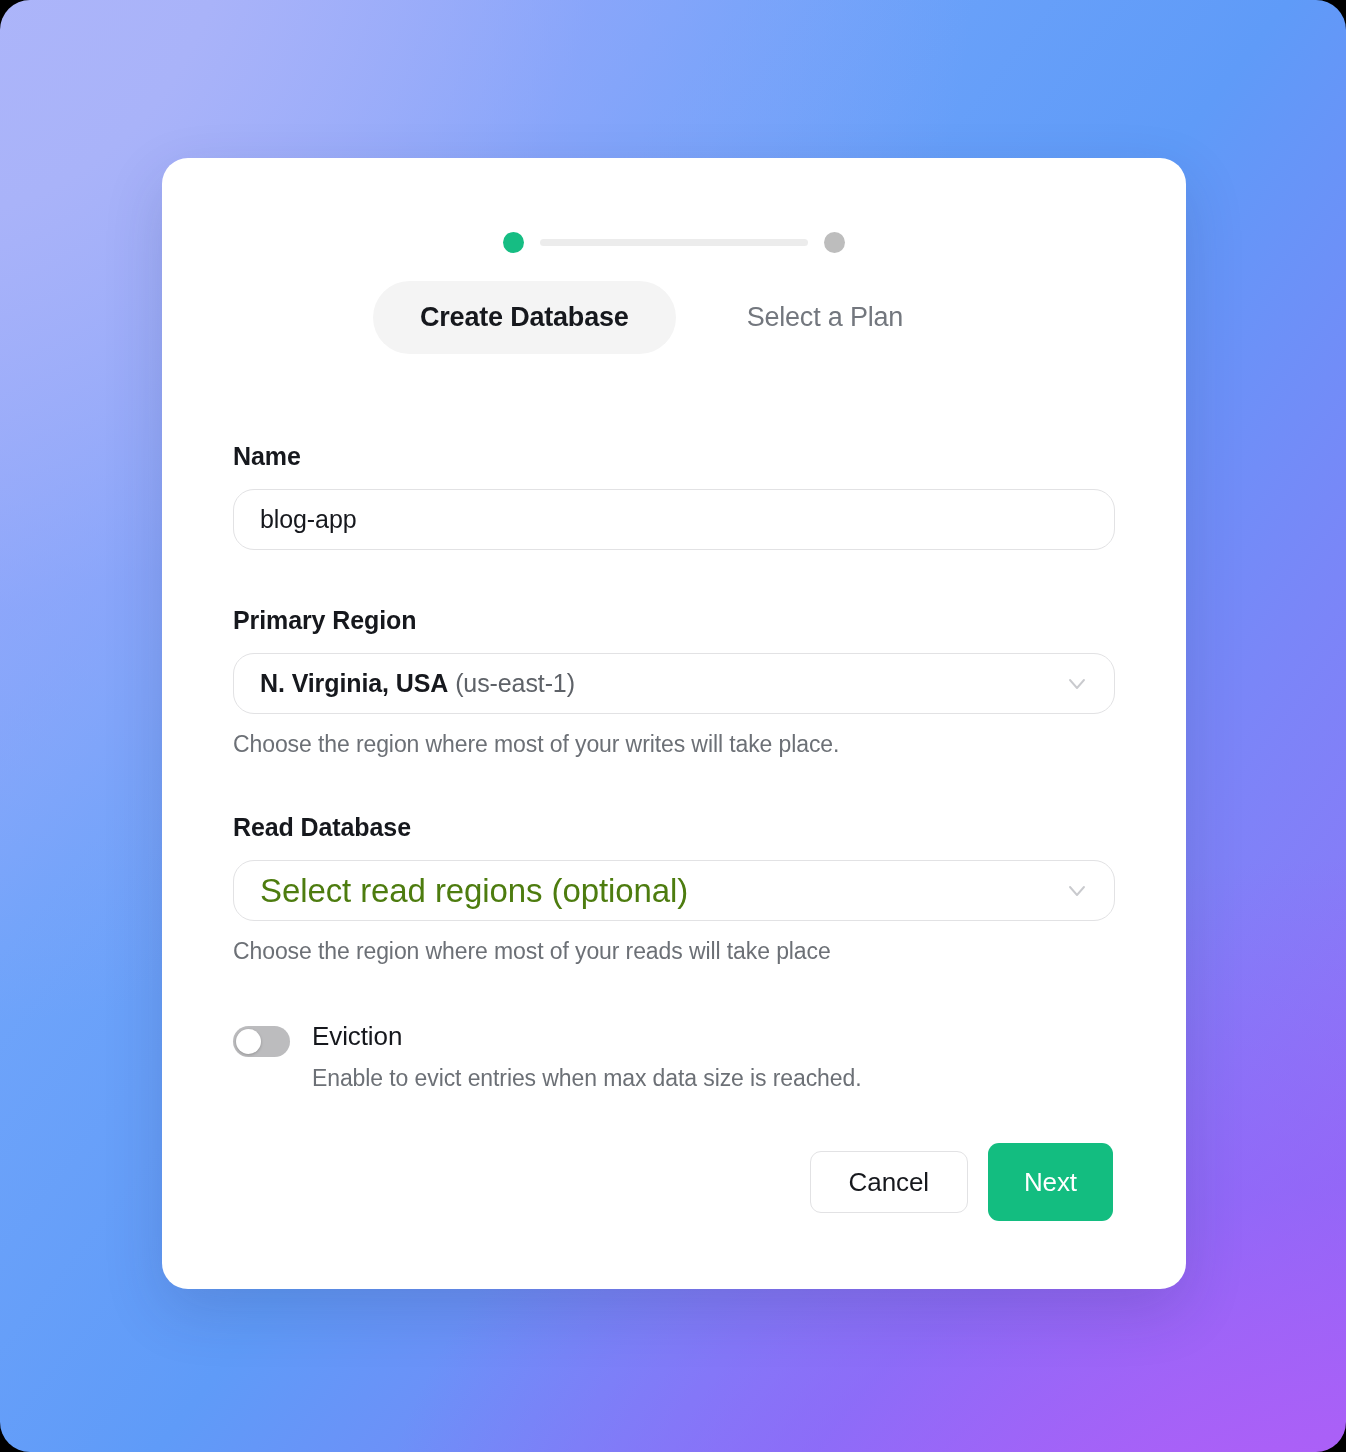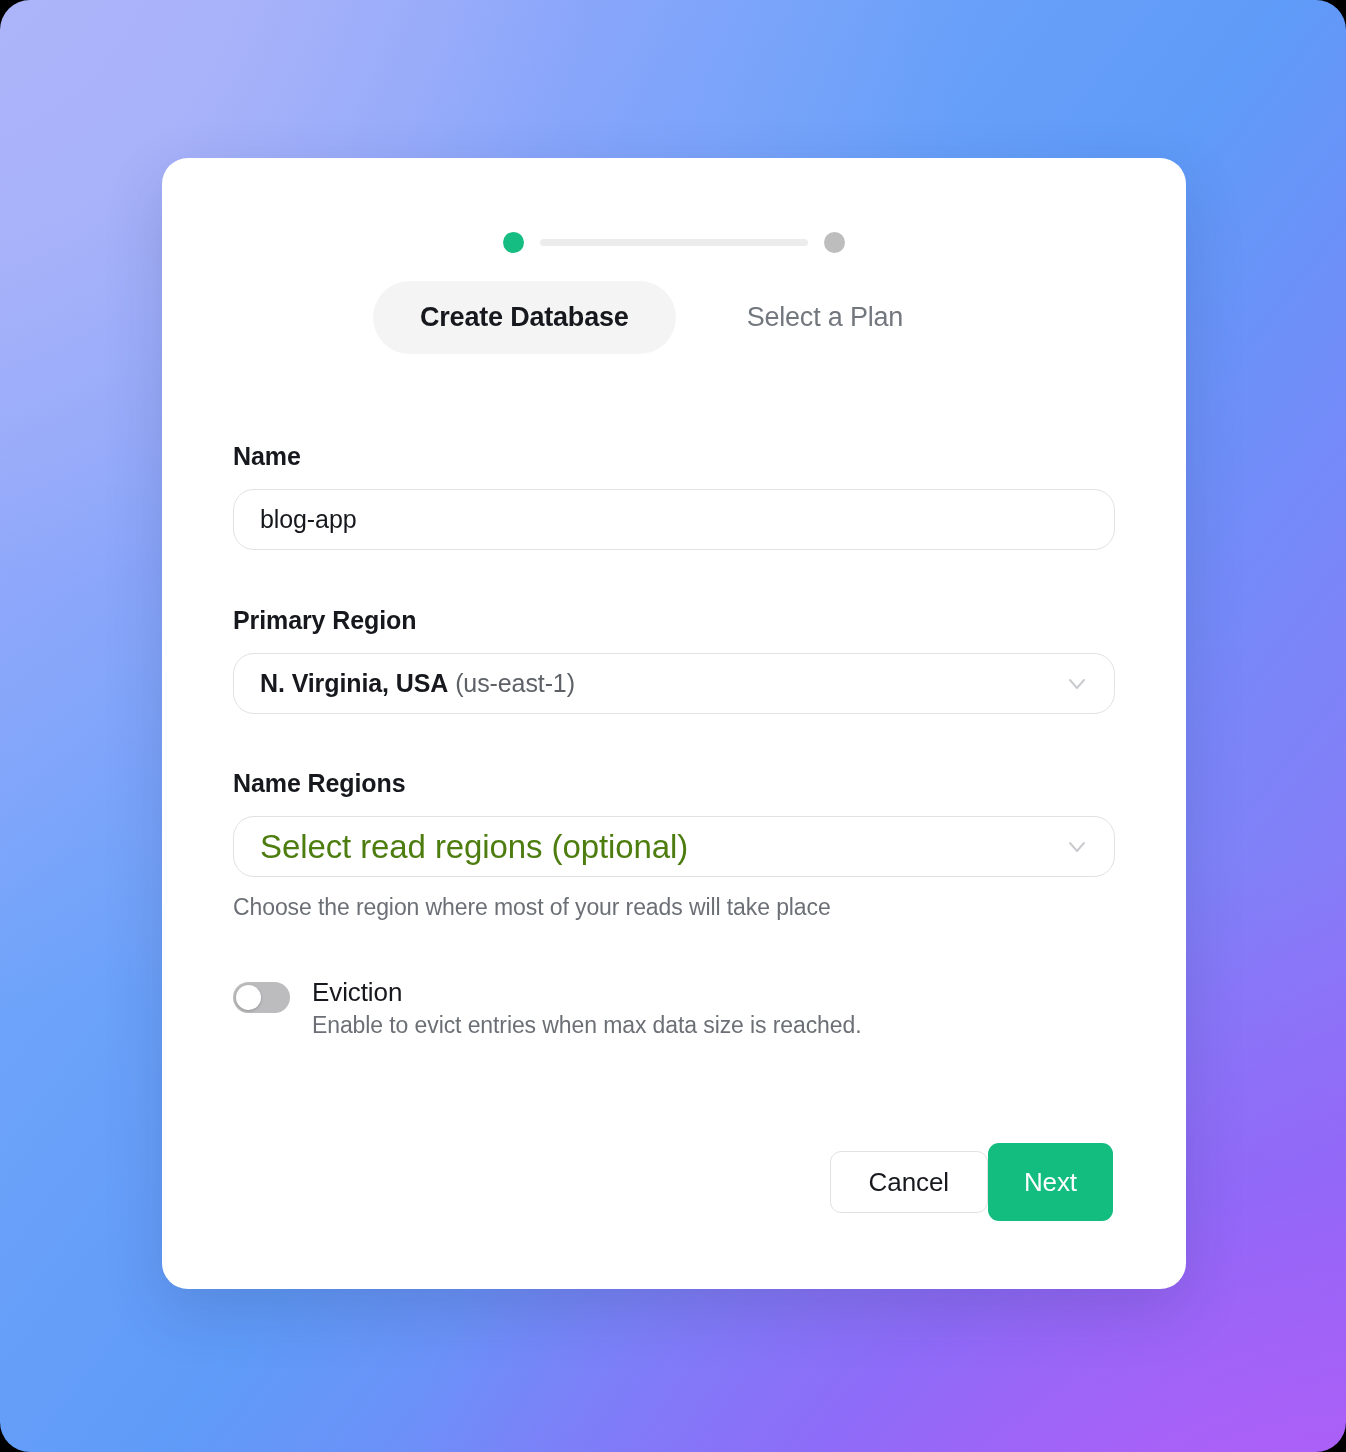--- a/index.html
+++ b/index.html
@@ -178,33 +178,34 @@
     border-radius: 50%;
     background: #ffffff;
     box-shadow: 0 1px 3px rgba(0,0,0,0.22);
   }
   .toggle-text .toggle-title {
     font-size: 26px;
     color: #16181d;
     letter-spacing: -0.1px;
   }
   .toggle-text .toggle-desc {
-    margin-top: 4px;
+    margin-top: 13px;
     font-size: 23px;
     color: #6c7076;
     letter-spacing: -0.1px;
   }
 
   
   .actions {
     position: absolute;
     right: 73px;
     bottom: 68px;
     display: flex;
     align-items: center;
+    gap: 20px;
   }
   .btn {
     font-size: 26px;
     letter-spacing: -0.1px;
     border-radius: 11px;
     cursor: pointer;
     font-family: inherit;
   }
   .btn-secondary {
     height: 62px;
@@ -253,26 +254,27 @@
       <div>
         <div class="field-label">Primary Region</div>
         <div class="control">
           <span class="value"><b>N. Virginia, USA</b> <span class="muted">(us-east-1)</span></span>
           <span class="chevron">
             <svg viewBox="0 0 22 22" width="22" height="22" aria-hidden="true">
               <path d="M4 7 L11 15 L18 7" fill="none" stroke="#c9cace" stroke-width="1.9" stroke-linecap="round" stroke-linejoin="round"></path>
             </svg>
           </span>
         </div>
+        <div class="hint">Choose the region where most of your writes will take place.</div>
       </div>
 
       <div class="group-gap-sm"></div>
 
       <div>
-        <div class="field-label">Name Regions</div>
+        <div class="field-label">Read Database</div>
         <div class="control">
           <span class="placeholder">Select read regions (optional)</span>
           <span class="chevron">
             <svg viewBox="0 0 22 22" width="22" height="22" aria-hidden="true">
               <path d="M4 7 L11 15 L18 7" fill="none" stroke="#c9cace" stroke-width="1.9" stroke-linecap="round" stroke-linejoin="round"></path>
             </svg>
           </span>
         </div>
         <div class="hint">Choose the region where most of your reads will take place</div>
       </div>

